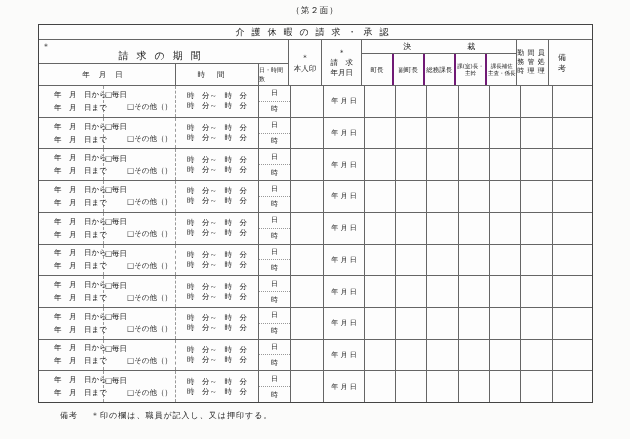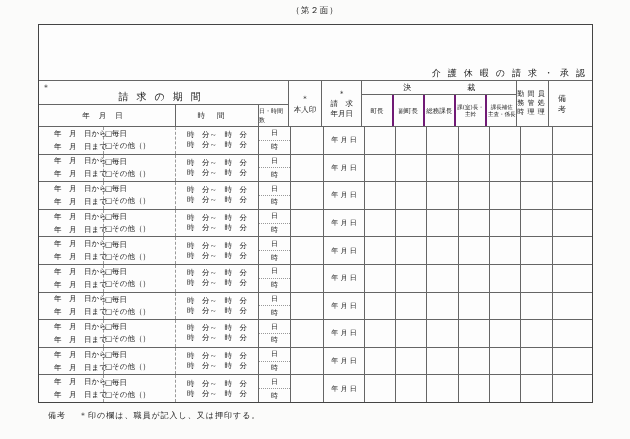--- a/index.html
+++ b/index.html
@@ -15,21 +15,21 @@
     position:absolute; top:5px; left:0; width:100%;
     text-align:center; font-size:8.5px; letter-spacing:1px;
   }
   .form-table {
     position:absolute; left:38px; top:24px; width:555px; height:379px;
     border:1px solid #444; background:#fdfdfd;
     display:flex; flex-direction:column;
   }
   .title-row {
     height:15px; border-bottom:1px solid #666;
-    text-align:right; font-size:9px; line-height:14px; letter-spacing:7px;margin-top:41px;
+    text-align:center; font-size:9px; line-height:14px; letter-spacing:7px;
   }
   
   .header { height:46px; display:flex; border-bottom:1px solid #666; }
   .col-left { width:252px; border-right:1px solid #666; display:flex; flex-direction:column; }
   .hdr-period { height:24px; border-bottom:1px solid #666; position:relative; }
   .hdr-period .ast { position:absolute; left:3px; top:1px; font-size:8px; }
   .hdr-period .lbl { text-align:center; margin-top:9px; font-size:10px; letter-spacing:8px; }
   .hdr-sub { flex:1; display:flex; }
   .hdr-sub > div { display:flex; align-items:center; justify-content:center; }
   .hdr-date { width:137px; border-right:1px solid #666; font-size:7.5px; letter-spacing:9px; }
@@ -75,40 +75,40 @@
   .c-datefrom {
     width:65px; border-right:1px dashed #9a9a9a;
     display:flex; flex-direction:column; justify-content:center; gap:3px;
     padding-left:15px; white-space:nowrap;
   }
   .c-datecheck {
     width:72px; border-right:1px dashed #9a9a9a;
     display:flex; flex-direction:column; justify-content:center; gap:2px;
     padding:0 3px 0 1px; white-space:nowrap;
   }
-  .c-datecheck .other-line { display:flex; justify-content:flex-start; }
+  .c-datecheck .other-line { display:flex; justify-content:flex-end; }
   .c-time {
     width:83px; border-right:1px solid #666;
     display:flex; flex-direction:column; justify-content:center; align-items:center; gap:0;
     white-space:nowrap;
   }
   .c-daynum { width:32px; border-right:1px solid #666; display:flex; flex-direction:column; font-size:7px; }
   .c-daynum .half { flex:1; display:flex; align-items:center; justify-content:center; }
   .c-daynum .half.top { border-bottom:1px dotted #999; }
   .c-seal { width:33px; border-right:1px solid #666; }
   .c-reqdate {
     width:41px; border-right:1px solid #666; font-size:7px;
     display:flex; align-items:center; justify-content:center; white-space:nowrap;
   }
   .c-app { width:31.2px; border-right:1px solid #666; }
   .c-worktime { width:32px; border-right:1px solid #666; }
   .c-remarks { flex:1; }
   
   .footer-note {
-    position:absolute; left:48px; top:410px;
+    position:absolute; left:60px; top:410px;
     font-size:8px; display:flex; gap:13px; letter-spacing:1px;
   }
 </style>
 </head>
 <body>
 
 <div class="corner-label">（第２面）</div>
 
 <div class="form-table">
 

